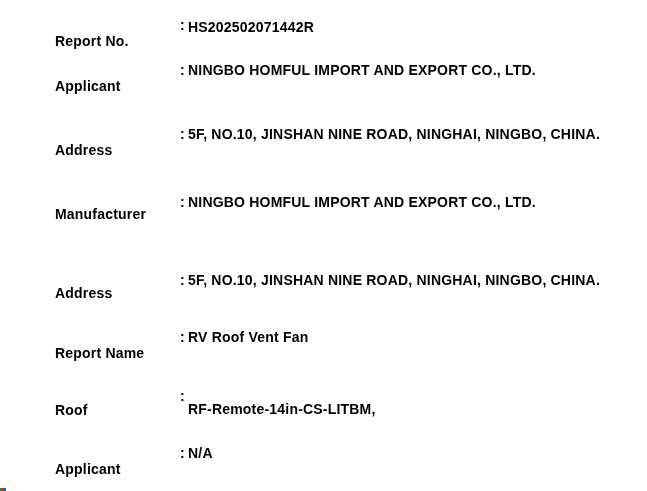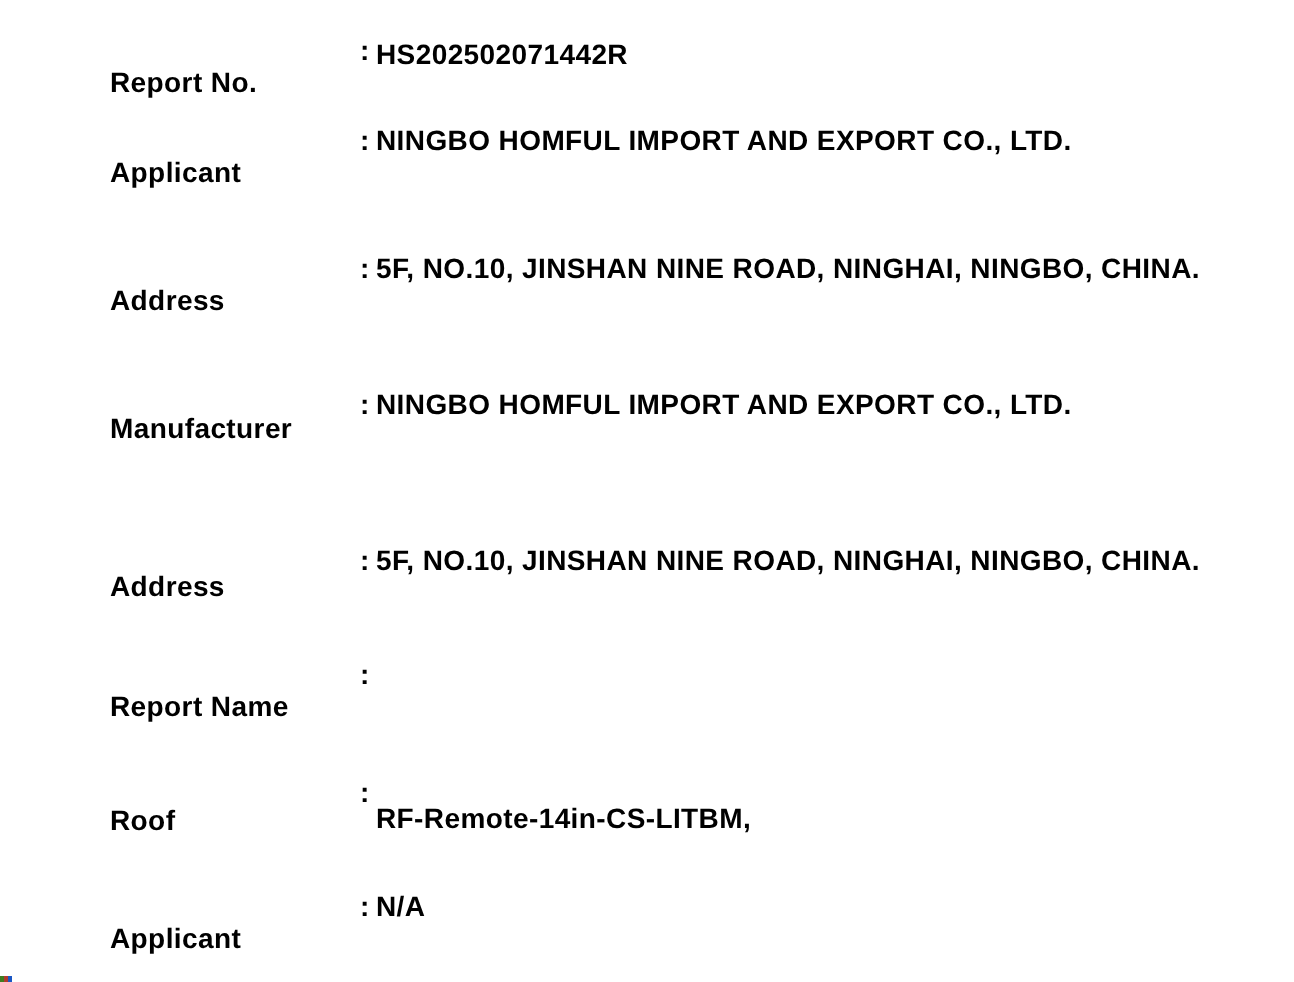--- a/index.html
+++ b/index.html
@@ -92,20 +92,21 @@
 
   <div class="row" style="top:269px">
     <span class="lbl">Address</span>
     <span class="colon off3">:</span>
     <span class="val off3">5F, NO.10, JINSHAN NINE ROAD, NINGHAI, NINGBO, CHINA.</span>
   </div>
 
   <div class="row" style="top:329px">
     <span class="lbl">Report Name</span>
     <span class="colon">:</span>
+    <span class="val">RV Roof Vent Fan</span>
   </div>
 
 
 
   <div class="row" style="top:386px">
     <span class="lbl">Roof</span>
     <span class="colon off2">:</span>
   </div>
 
   <div class="row" style="top:401px">

